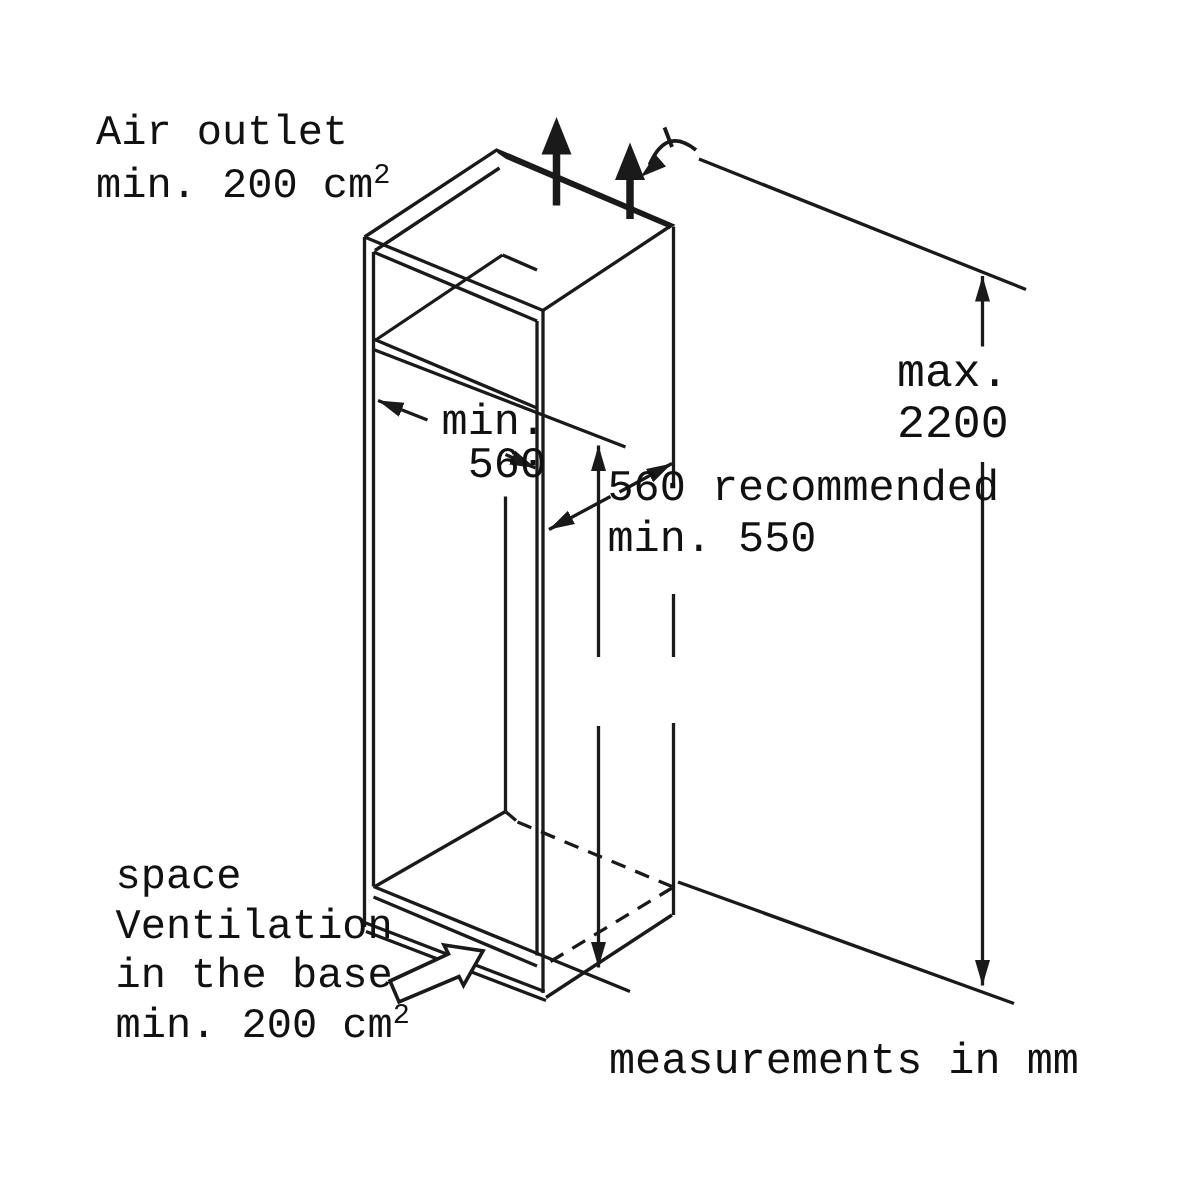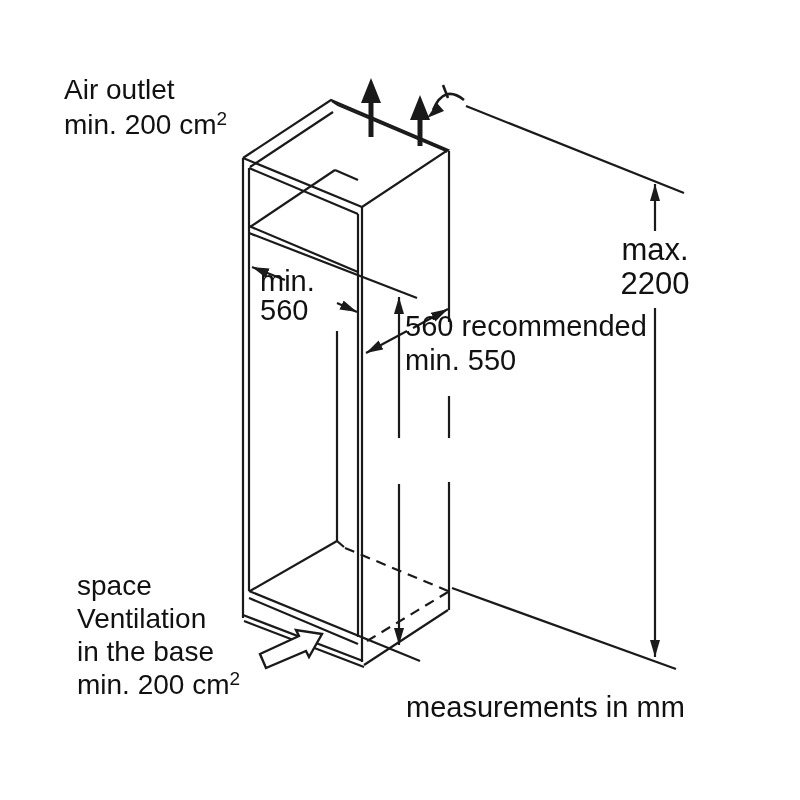--- a/index.html
+++ b/index.html
@@ -1,27 +1,27 @@
 <!DOCTYPE html>
 <html><head>
 <meta charset="utf-8">
 <style>
   html,body{margin:0;padding:0;background:#fff;}
   #stage{position:relative;width:800px;height:800px;background:#fff;overflow:hidden;
-         font-family:Liberation Sans, sans-serif;color:#111;}
+         font-family:Liberation Mono, monospace;color:#111;}
   #diagram-svg{position:absolute;left:0;top:0;}
   .lbl{position:absolute;white-space:nowrap;color:#111;}
   .lbl div{white-space:nowrap;}
   .sup{font-size:68%;position:relative;top:-0.45em;}
   .tol{font-size:70%;position:relative;top:-0.35em;letter-spacing:0;}
   #air-outlet-label{left:64px;top:72px;font-size:28px;line-height:35px;}
   #ventilation-label{left:77px;top:569px;font-size:28px;line-height:33px;}
   #footer-label{left:406px;top:691px;font-size:29px;text-align:right;}
-  #max-height-label{left:598px;top:233px;width:114px;text-align:center;font-size:31px;line-height:34px;}
-  #niche-width-label{left:260px;top:267px;width:104px;text-align:left;font-size:29px;line-height:29px;}
+  #max-height-label{left:598px;top:233px;width:114px;text-align:left;font-size:31px;line-height:34px;}
+  #niche-width-label{left:260px;top:267px;width:104px;text-align:right;font-size:29px;line-height:29px;}
   #depth-label{left:405px;top:309px;font-size:29px;line-height:34px;}
   #niche-height-label{left:370px;top:445px;font-size:30px;}
 </style>
 </head>
 <body>
 
 <div id="stage">
 
   <svg id="diagram-svg" width="800" height="800" viewBox="0 0 800 800">
     <defs>

